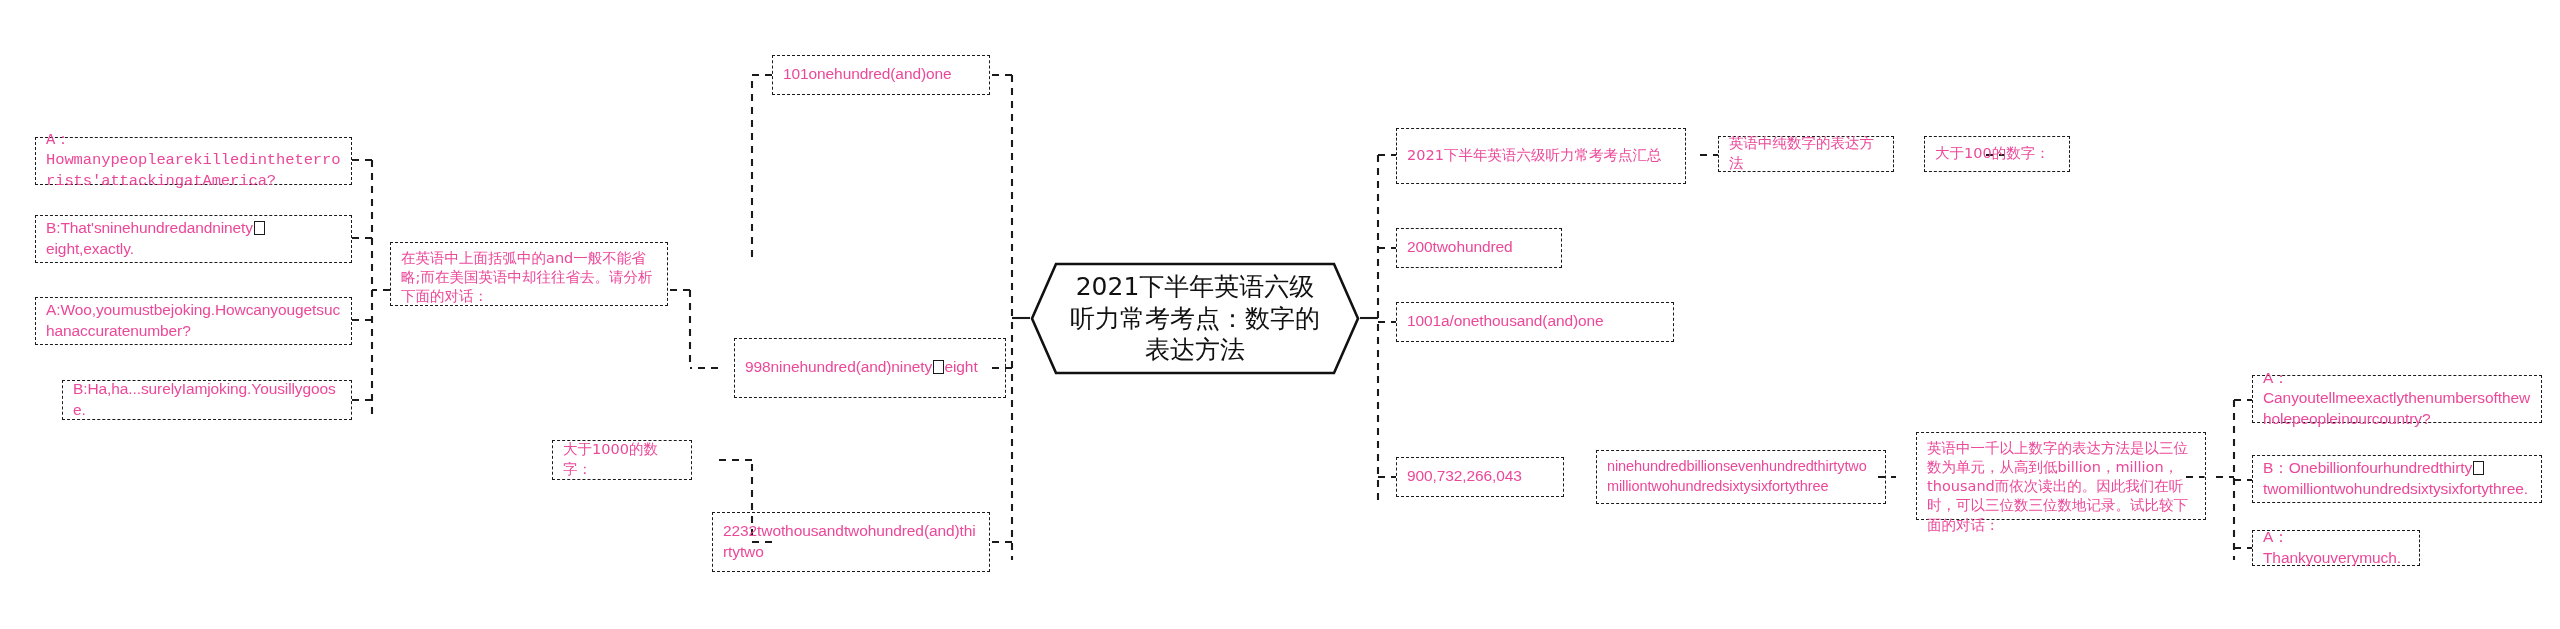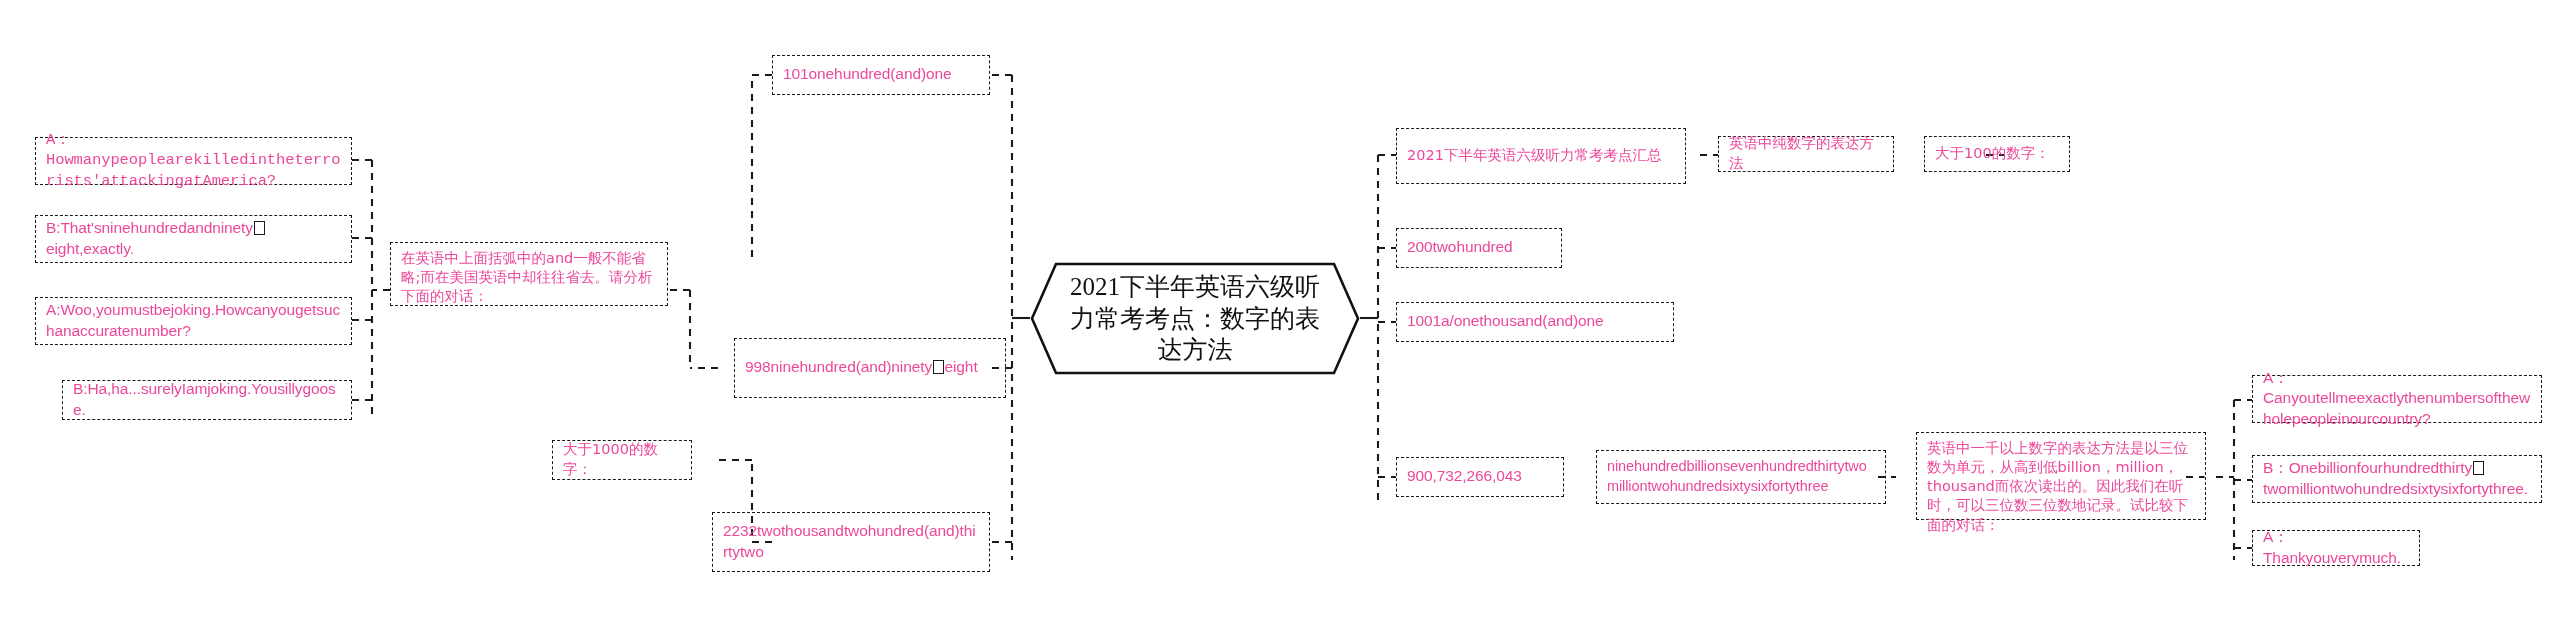--- a/index.html
+++ b/index.html
@@ -68,21 +68,20 @@
     position: absolute;
     left: 0;
     top: 0;
     width: 100%;
     height: 100%;
     z-index: -1;
   }
   .root-label {
     position: relative;
     z-index: 2;
-    font-family: Liberation Serif, serif;
   }
   .tofu {
     display: inline-block;
     width: 0.72em;
     height: 0.92em;
     border: 1.3px solid #1a1a1a;
     vertical-align: -0.12em;
     margin: 0 0.04em;
     box-sizing: border-box;
   }

